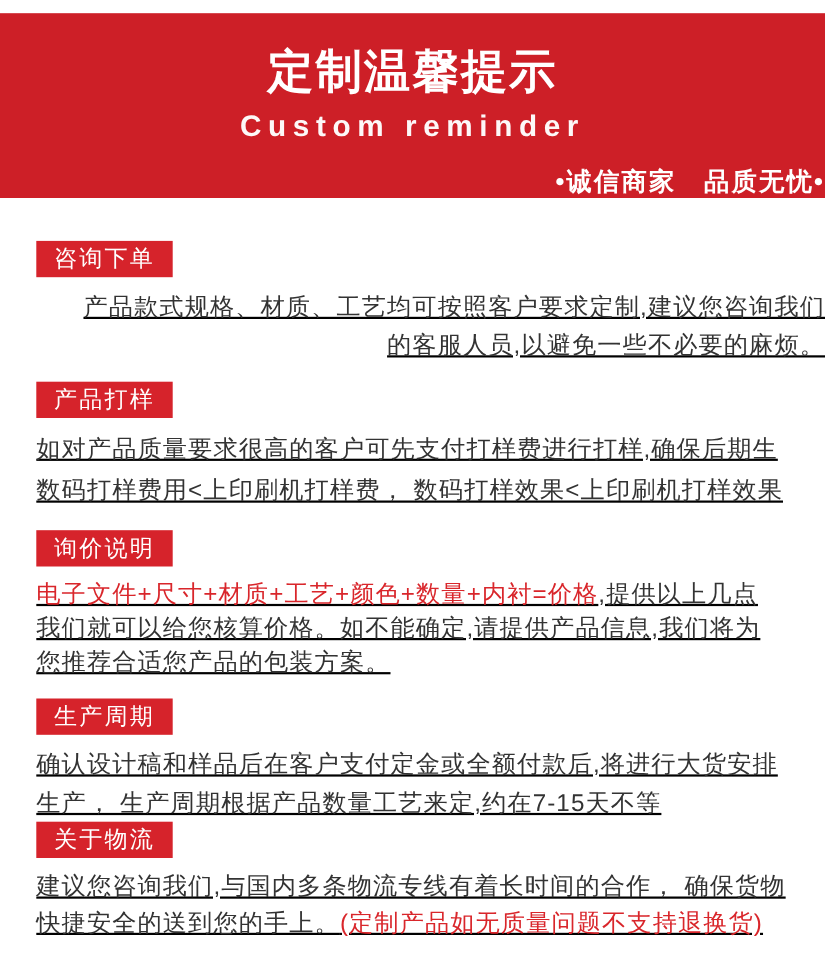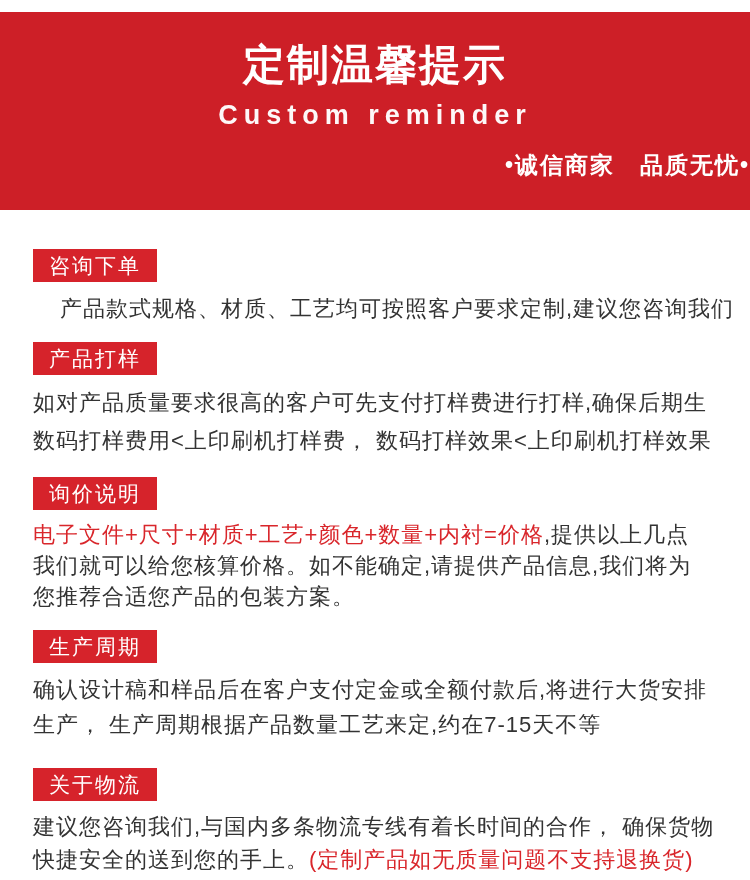--- a/index.html
+++ b/index.html
@@ -11,21 +11,21 @@
   * { margin: 0; padding: 0; box-sizing: border-box; }
   html, body { background: #ffffff; }
   body {
     width: 750px;
     height: 880px;
     overflow: hidden;
     font-family: "Liberation Sans", sans-serif;
   }
   .banner {
     margin-top: 12px;
-    height: 198px;
+    height: 168px;
     background: var(--banner-bg);
     color: #ffffff;
     text-align: center;
     padding-top: 25px;
   }
   .banner-title {
     font-size: 42px;
     font-weight: bold;
     letter-spacing: 2px;
   }
@@ -36,21 +36,21 @@
     margin-top: 7px;
     opacity: 0.97;
   }
   .banner-tagline {
     font-size: 23px;
     font-weight: bold;
     letter-spacing: 2px;
     margin-top: 19px;
     text-align: right;
   }
-  .sections { padding-left: 33px; padding-right: 16px; }
+  .sections { padding-left: 33px; padding-right: 0; text-decoration: underline; }
   .section .badge {
     display: inline-block;
     background: var(--badge-bg);
     color: #ffffff;
     font-size: 21px;
     line-height: 23px;
     padding: 5px 16px;
     letter-spacing: 2px;
   }
   .lines { margin-top: 9px; }
@@ -58,36 +58,37 @@
     white-space: nowrap;
     font-size: 22px;
     color: var(--body-text);
     letter-spacing: 1px;
   }
   .line .red { color: var(--accent-red); }
   .s0 { margin-top: 39px; } .s0 .line { line-height: 35px; text-align: right; }
   .s1 { margin-top: 16px; } .s1 .line { line-height: 38px; }
   .s2 { margin-top: 17px; } .s2 .line { line-height: 31px; }
   .s3 { margin-top: 18px; } .s3 .line { line-height: 35px; }
-  .s4 { margin-top: 26px; } .s4 .line { line-height: 33px; }
+  .s4 { } .s4 .line { line-height: 33px; }
 </style>
 </head>
 <body>
 
 <div class="banner">
   <div class="banner-title">定制温馨提示</div>
   <div class="banner-subtitle">Custom reminder</div>
   <div class="banner-tagline">•诚信商家　品质无忧•</div>
 </div>
 
 <div class="sections" id="sections">
   <section class="section s0">
     <div class="badge">咨询下单</div>
     <div class="lines">
         <div class="line"><span>产品款式规格、材质、工艺均可按照客户要求定制,建议您咨询我们</span></div>
+        <div class="line"><span>的客服人员,以避免一些不必要的麻烦。</span></div>
       </div>
   </section>
 
   <section class="section s1">
     <div class="badge">产品打样</div>
     <div class="lines">
         <div class="line"><span>如对产品质量要求很高的客户可先支付打样费进行打样,确保后期生</span></div>
         <div class="line"><span>数码打样费用&lt;上印刷机打样费， 数码打样效果&lt;上印刷机打样效果</span></div>
       </div>
   </section>

